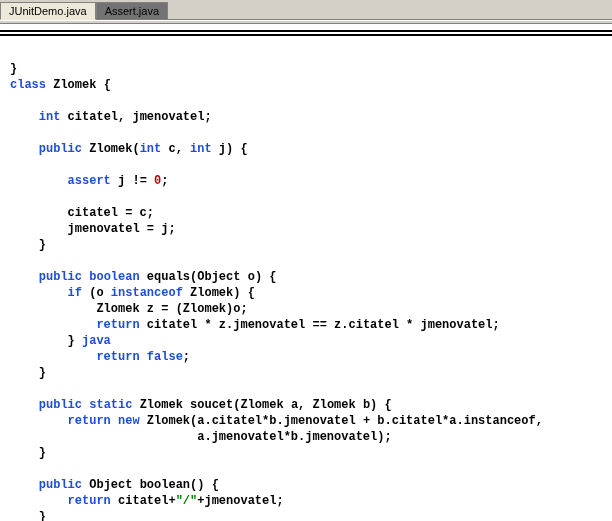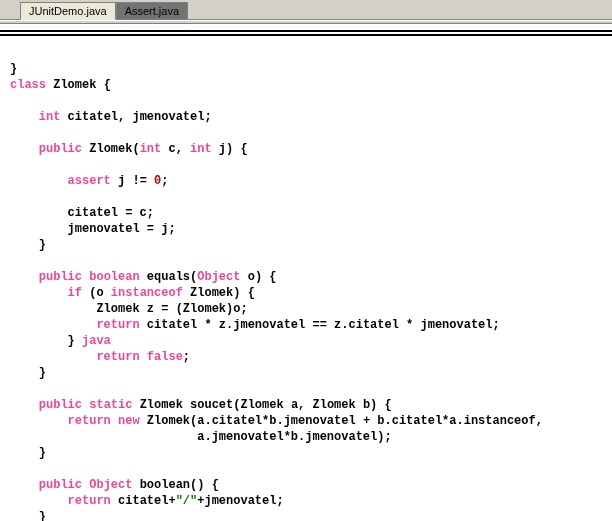--- a/index.html
+++ b/index.html
@@ -10,21 +10,20 @@
       width: 612px;
       height: 521px;
       overflow: hidden;
     }
     .tab-bar {
       display: flex;
       background: #d4d0c8;
       border-bottom: 1px solid #808080;
       height: 20px;
       align-items: flex-end;
-      padding-left: 20px;
     }
     .tab {
       background: #737373;
       border: 1px solid #808080;
       border-bottom: none;
       padding: 2px 8px;
       font-family: Tahoma, sans-serif;
       font-size: 11px;
       margin-right: 0px;
       cursor: pointer;
@@ -51,24 +50,24 @@
     .code-area {
       background: #fff;
       padding: 6px 10px;
       font-family: "Courier New", monospace;
       font-size: 12px;
       font-weight: bold;
       line-height: 16px;
       white-space: pre;
       color: #000;
     }
-    .kw { color: #ec4899; }
+    .kw { color: #1d4ed8; }
     .num { color: #c00000; }
     .str { color: #007f00; }
-    .cls { color: #ec4899; }
+    .cls { color: #000000; }
   </style>
 </head>
 <body>
 
 <div class="tab-bar">
   <div class="tab active">JUnitDemo.java</div>
   <div class="tab">Assert.java</div>
 </div>
 <div class="separator-bar"></div>
 <div class="double-line"></div>

